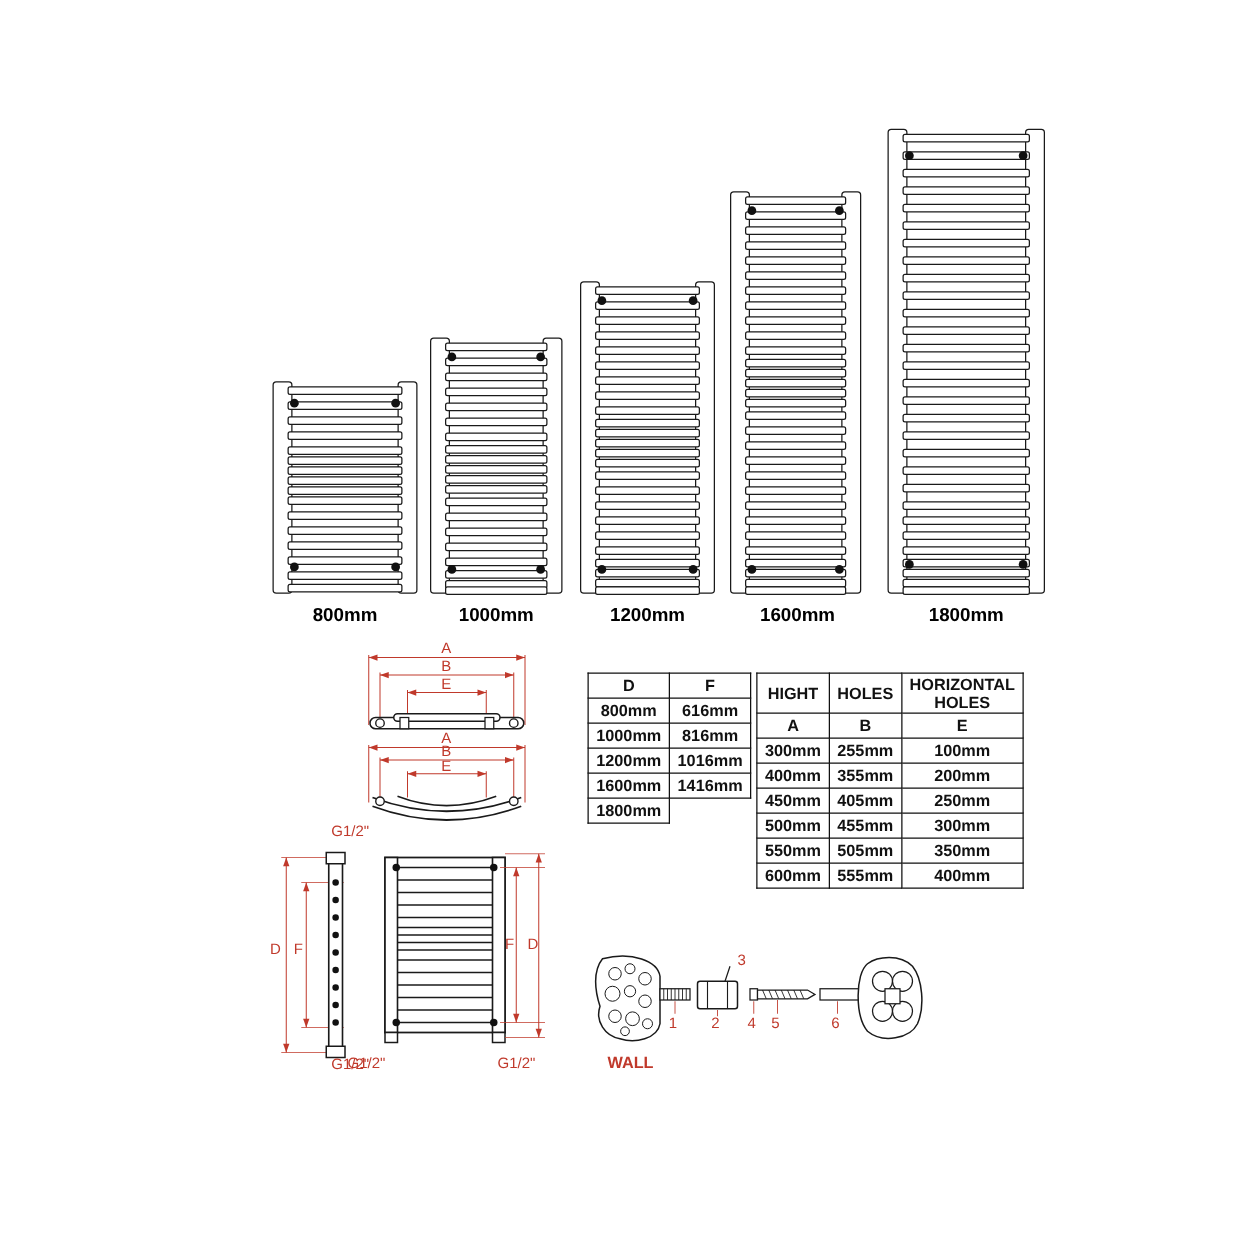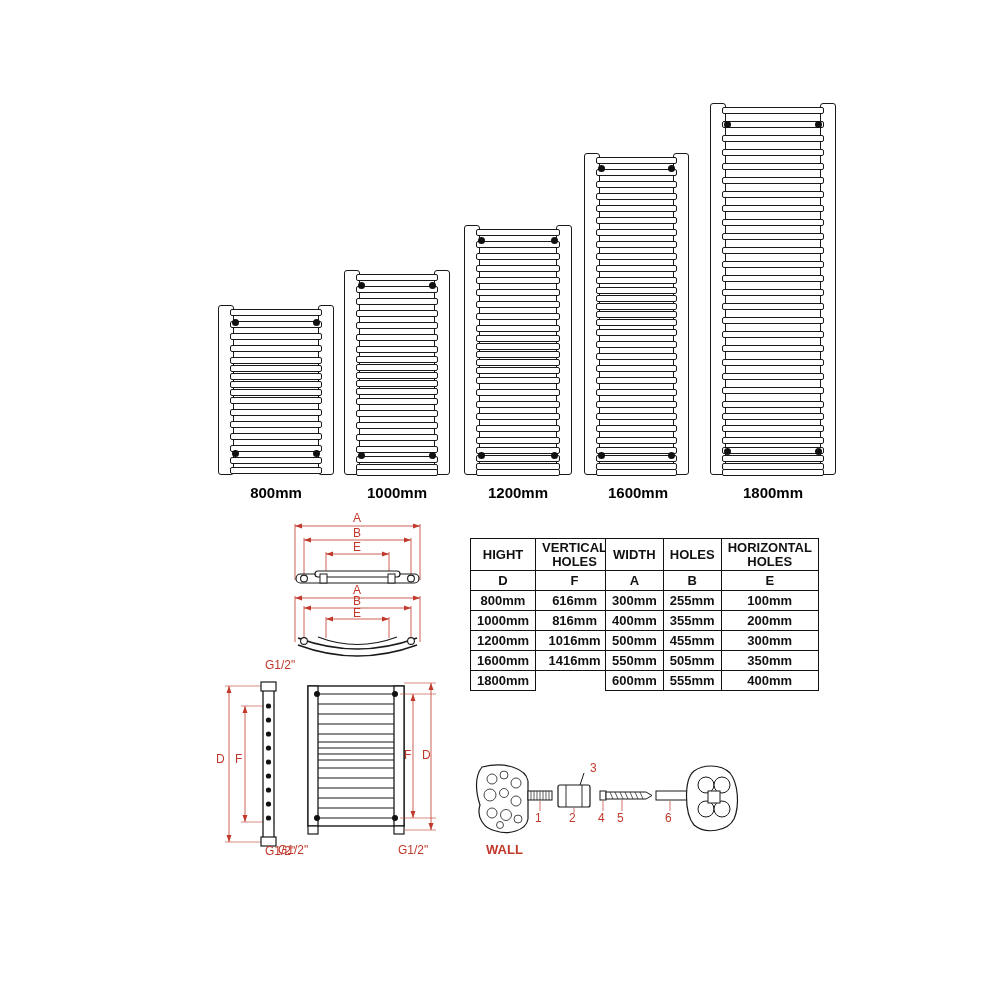--- a/index.html
+++ b/index.html
@@ -353,24 +353,20 @@
       <line x1="104" y1="152" x2="136" y2="152" stroke="#c0392b" stroke-width="0.6"></line>
     </svg>
     <span class="dim-lab" style="left:104px;top:70px;">F</span>
     <span class="dim-lab" style="left:122px;top:70px;">D</span>
     <span class="dim-lab" style="left:-22px;top:165px;">G1/2"</span>
     <span class="dim-lab" style="left:98px;top:165px;">G1/2"</span>
   </div>
 
   <table class="spec" style="left:470px;top:538px;">
     <tbody>
-        <tr>
-      <th class="hdr-mid">HIGHT</th>
-      <th class="hdr-small">VERTICAL<br>HOLES</th>
-    </tr>
     <tr>
       <td>D</td>
       <td>F</td>
     </tr>
     <tr>
       <td>800mm</td>
       <td>616mm</td>
     </tr>
     <tr>
       <td>1000mm</td>
@@ -387,38 +383,43 @@
     <tr>
       <td>1800mm</td>
       <td style="border:none;"></td>
     </tr>
   </tbody>
     </table>
 
   <table class="spec" style="left:605px;top:538px;">
     <tbody>
         <tr>
-      <th class="hdr-mid">WIDTH</th>
+      <th class="hdr-mid">HIGHT</th>
       <th class="hdr-mid">HOLES</th>
       <th class="hdr-small">HORIZONTAL<br>HOLES</th>
     </tr>
     <tr>
       <td>A</td>
       <td>B</td>
       <td>E</td>
     </tr>
     <tr>
       <td>300mm</td>
       <td>255mm</td>
       <td>100mm</td>
     </tr>
     <tr>
       <td>400mm</td>
       <td>355mm</td>
       <td>200mm</td>
+    </tr>
+    <tr>
+      <td>450mm</td>
+      <td>405mm</td>
+      <td>250mm</td>
     </tr>
     <tr>
       <td>500mm</td>
       <td>455mm</td>
       <td>300mm</td>
     </tr>
     <tr>
       <td>550mm</td>
       <td>505mm</td>
       <td>350mm</td>

